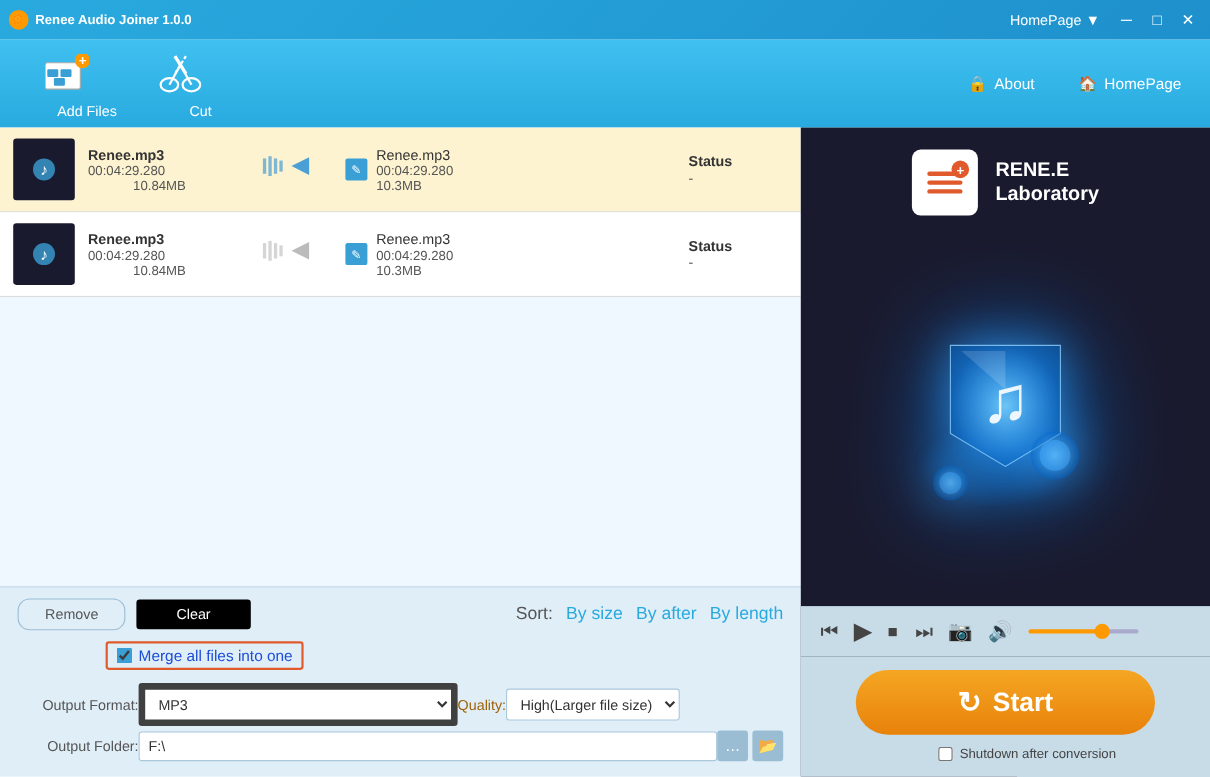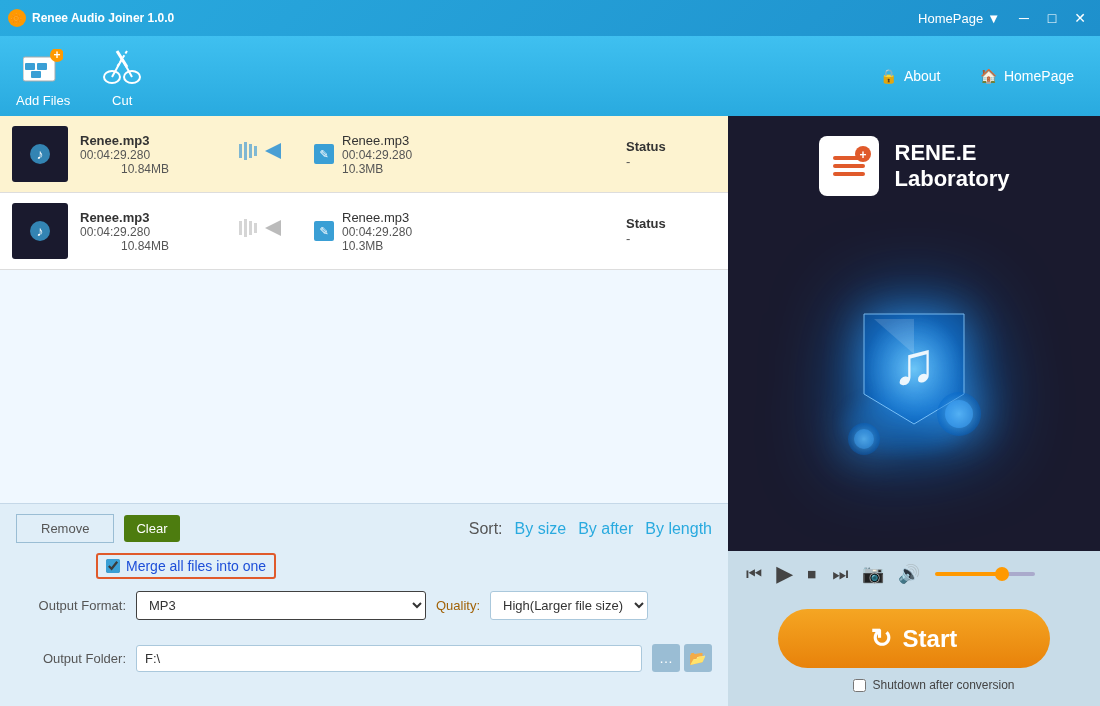--- a/index.html
+++ b/index.html
@@ -44,21 +44,21 @@
       color: white;
     }
     .toolbar-btn-icon {
       width: 44px;
       height: 44px;
       display: flex;
       align-items: center;
       justify-content: center;
       font-size: 28px;
     }
-    .toolbar-btn-label { font-size: 13px; color: white; }
+    .toolbar-btn-label { font-size: 13px; color: white; margin-left: 36px; }
     .toolbar-nav-btn {
       display: flex;
       align-items: center;
       gap: 6px;
       color: white;
       font-size: 14px;
       cursor: pointer;
       padding: 6px 10px;
     }
 
@@ -150,29 +150,29 @@
       display: flex;
       align-items: center;
       gap: 10px;
       margin-bottom: 10px;
     }
     .btn-remove {
       background: #e0eef8;
       border: 1px solid #9abdd4;
       color: #555;
       padding: 6px 24px;
-      border-radius: 0;
+      border-radius: 11px;
       cursor: pointer;
       font-size: 13px;
     }
     .btn-clear {
-      background: #4d7c0f;
+      background: #000000;
       border: none;
       color: white;
-      padding: 6px 12px;
+      padding: 6px 36px;
       border-radius: 3px;
       cursor: pointer;
       font-size: 13px;
     }
     .sort-area {
       margin-left: auto;
       display: flex;
       align-items: center;
       gap: 12px;
       font-size: 16px;
@@ -193,29 +193,28 @@
       display: flex;
       align-items: center;
       gap: 6px;
     }
     .merge-checkbox { width: 14px; height: 14px; cursor: pointer; accent-color: #3a9fd5; }
     .merge-label { font-size: 14px; color: #1d4ed8; }
 
     .form-row {
       display: flex;
       align-items: center;
-      gap: 10px;
-      margin-bottom: 24px;
+      margin-bottom: 4px;
     }
     .form-label { font-size: 13px; color: #555; flex: 0 0 110px; text-align: right; }
     .form-select {
       flex: 1;
       max-width: 290px;
       padding: 5px 8px;
-      border: 1px solid #404040;
+      border: 6px solid #404040;
       border-radius: 3px;
       font-size: 13px;
       background: white;
       color: #333;
       cursor: pointer;
     }
     .quality-label { font-size: 13px; color: #a16207; }
     .quality-select {
       padding: 5px 8px;
       border: 1px solid #aac8dc;
@@ -266,21 +265,21 @@
     .brand-logo {
       width: 60px;
       height: 60px;
       background: white;
       border-radius: 8px;
       display: flex;
       align-items: center;
       justify-content: center;
       font-size: 32px;
     }
-    .brand-name { color: white; font-size: 22px; font-weight: bold; line-height: 1.2; }
+    .brand-name { color: white; font-size: 18px; font-weight: bold; line-height: 1.2; }
     .preview-area {
       flex: 1;
       display: flex;
       align-items: center;
       justify-content: center;
     }
 
     
     .player-section {
       background: #c8dce8;

